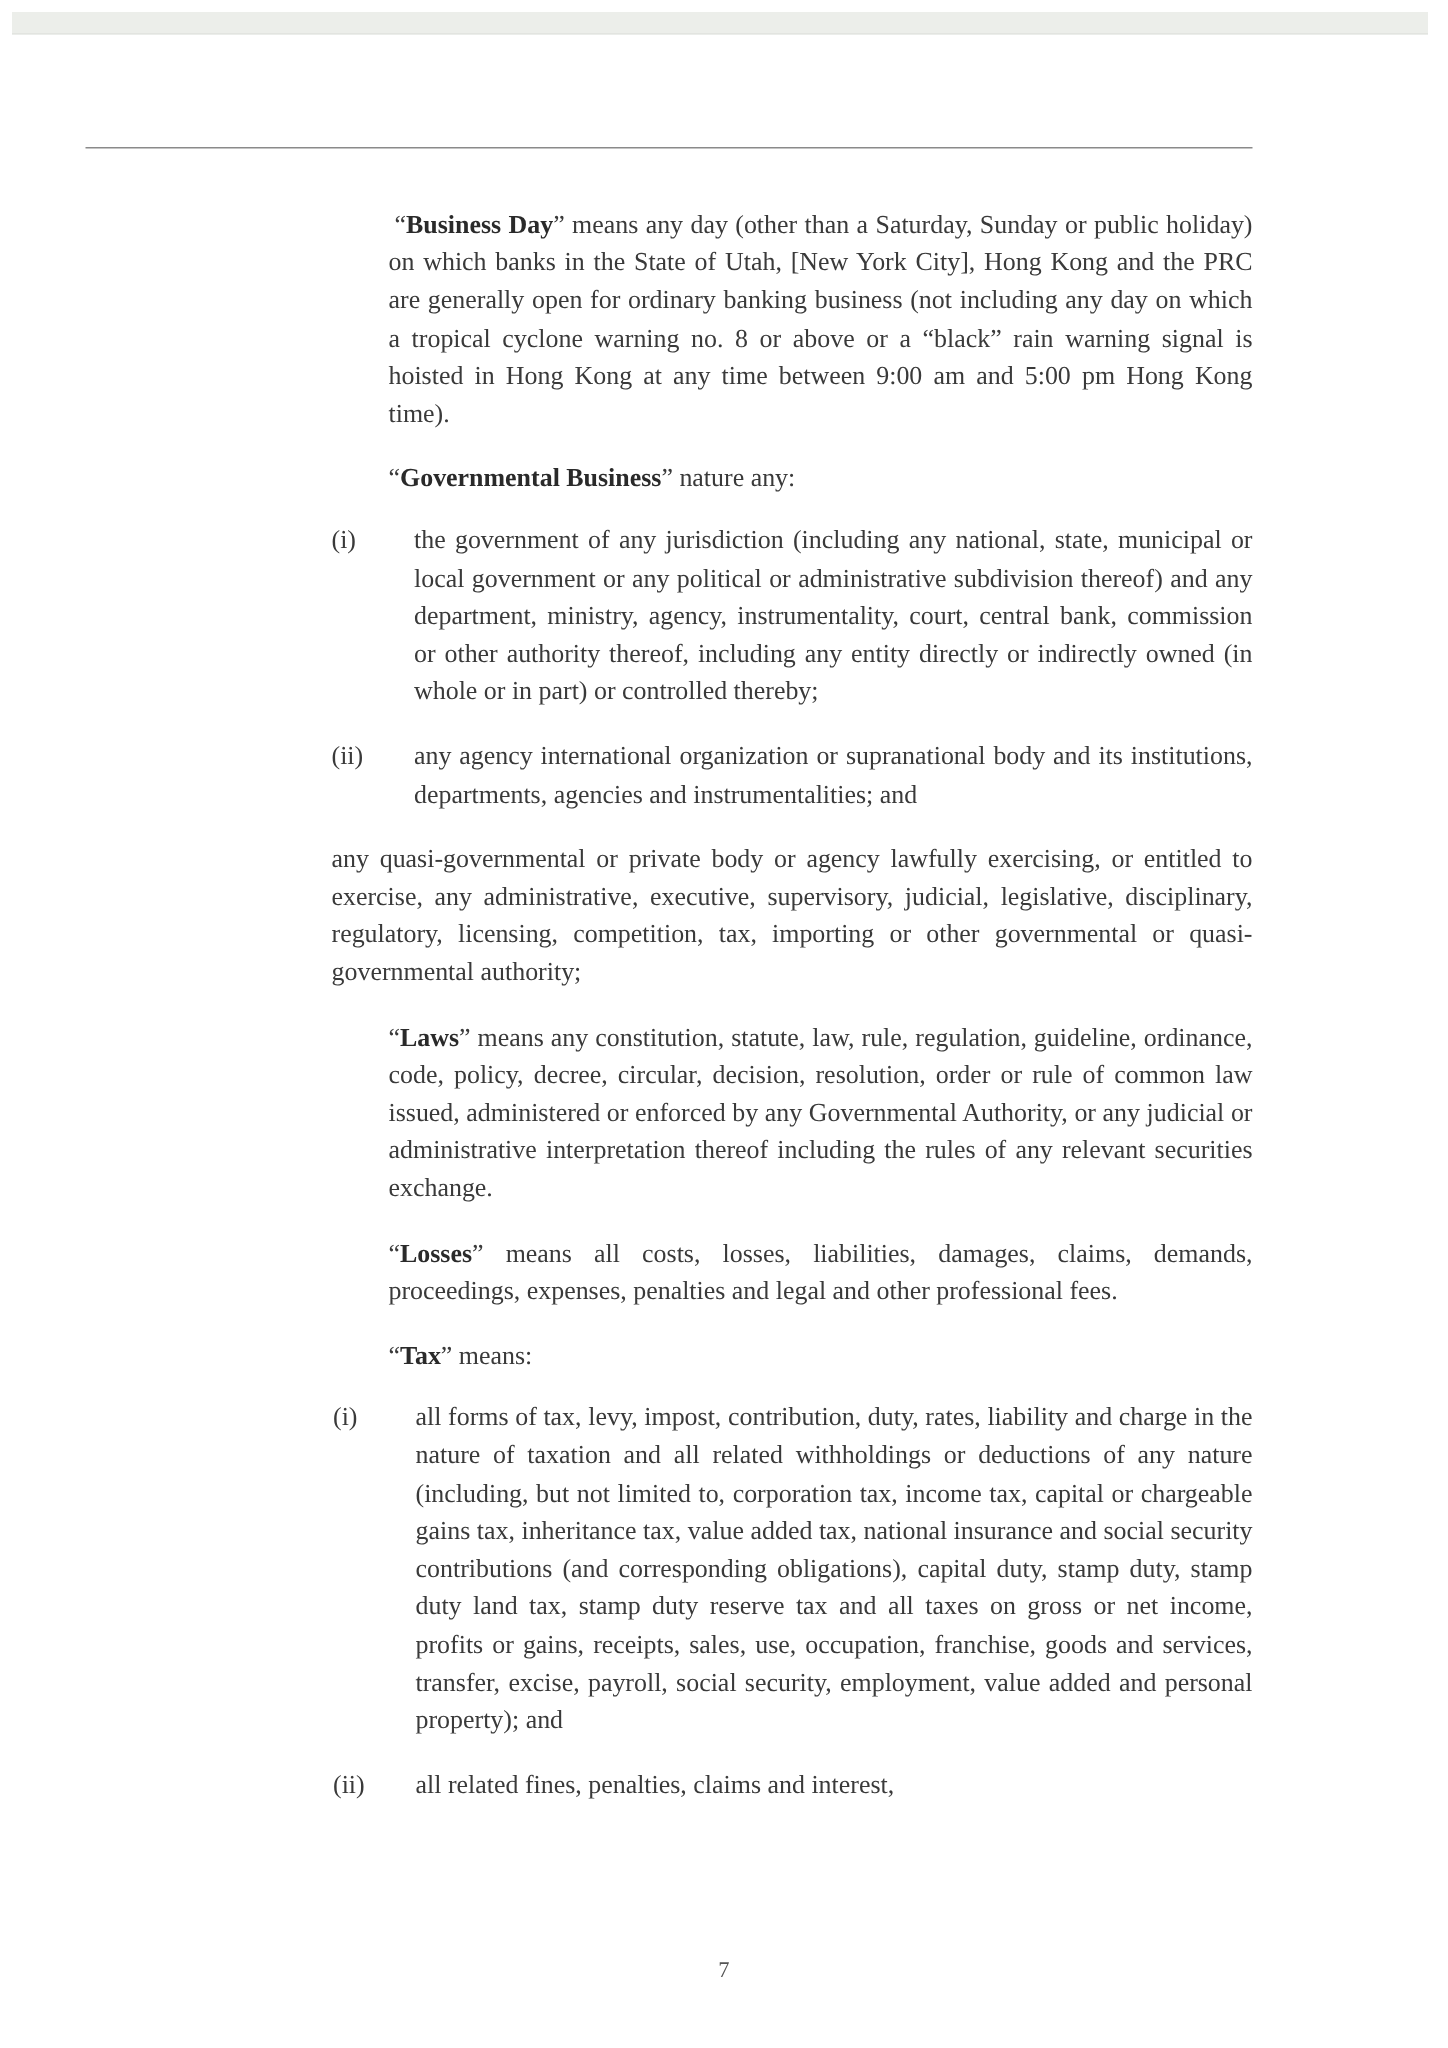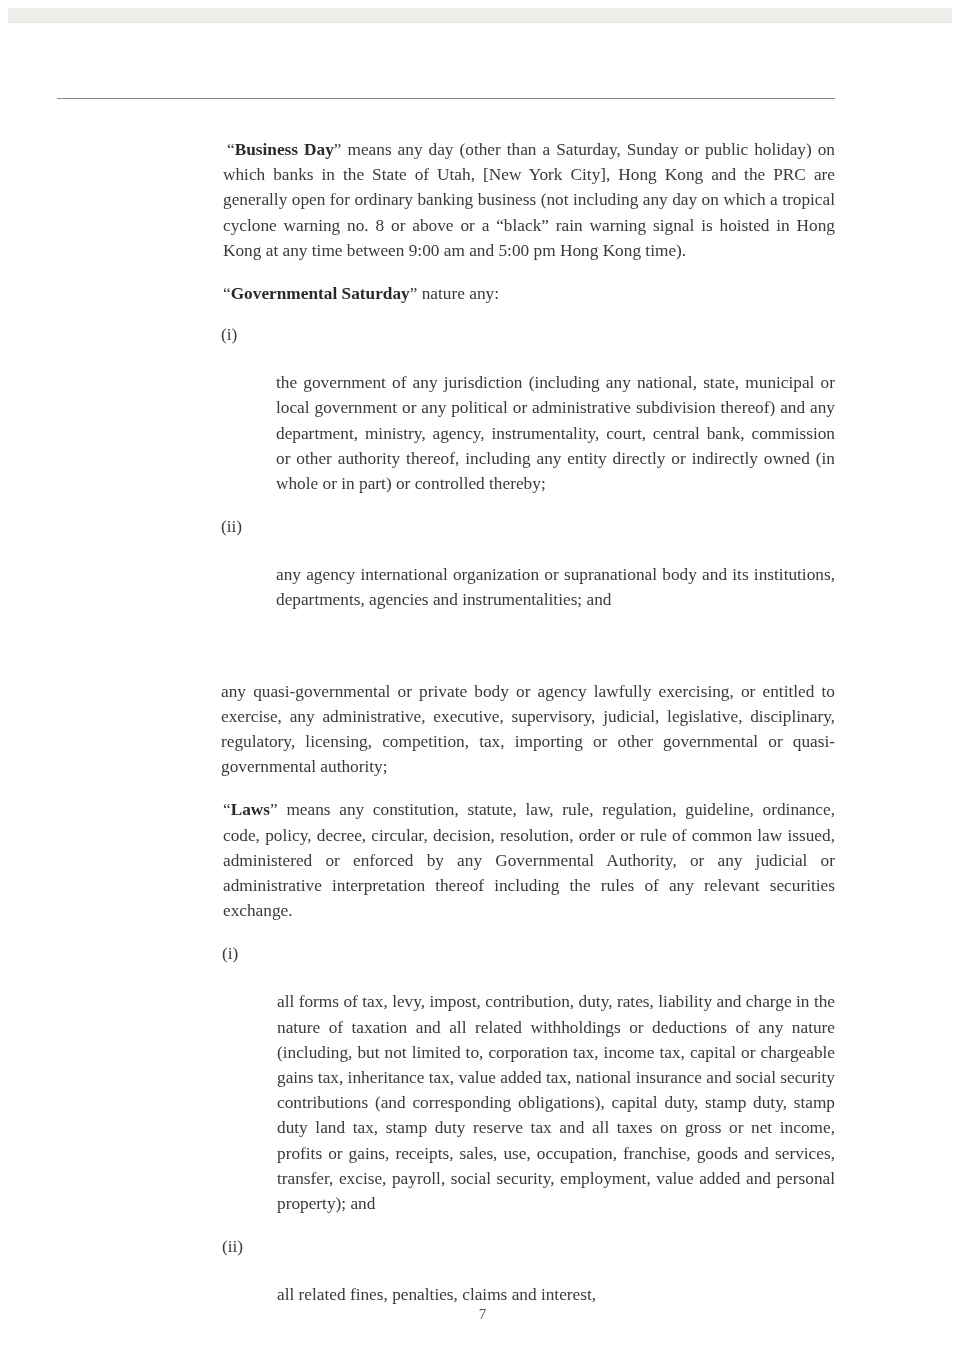--- a/index.html
+++ b/index.html
@@ -39,37 +39,37 @@
     width: 612px;
     font-size: 17.3px;
     line-height: 25.2px;
   }
   .para {
     margin: 0;
     text-align: justify;
   }
   .defn {
     margin-bottom: 18px;
+    margin-left: 36px;
   }
   .term {
     font-weight: bold;
     color: #2a2a2a;
   }
   .item {
     display: flex;
     margin-bottom: 18px;
   }
   .item-label {
     width: 55px;
     flex: 0 0 55px;
   }
   .item-text {
     flex: 1;
     text-align: justify;
-    margin-top: 48px;
   }
   .page-number {
     position: absolute;
     left: 0;
     width: 965px;
     top: 1306px;
     text-align: center;
     font-size: 15px;
     color: #555;
   }
@@ -80,40 +80,46 @@
 <div class="scan-band"></div>
 <div class="header-rule" style="left:57px;width:778px;top:98px;"></div>
 
 <div class="page-content">
 
   <p class="para defn" style="text-indent:4px;">
     <span>“</span><span class="term">Business Day</span><span>”</span><span> means any day (other than a Saturday, Sunday or public holiday) on which banks in the State of Utah, [New York City], Hong Kong and the PRC are generally open for ordinary banking business (not including any day on which a tropical cyclone warning no. 8 or above or a “black” rain warning signal is hoisted in Hong Kong at any time between 9:00 am and 5:00 pm Hong Kong time).</span>
   </p>
 
   <p class="para defn" style="margin-bottom:16px;">
-    <span>“</span><span class="term">Governmental Saturday</span><span>”</span><span> nature any:</span>
+    <span>“</span><span class="term">Governmental Business</span><span>”</span><span> nature any:</span>
   </p>
 
   <div class="item" style="margin-left:-2px;">
     <span class="item-label">(i)</span>
     <span class="item-text">the government of any jurisdiction (including any national, state, municipal or local government or any political or administrative subdivision thereof) and any department, ministry, agency, instrumentality, court, central bank, commission or other authority thereof, including any entity directly or indirectly owned (in whole or in part) or controlled thereby;</span>
   </div>
   <div class="item" style="margin-left:-2px;">
     <span class="item-label">(ii)</span>
     <span class="item-text">any agency international organization or supranational body and its institutions, departments, agencies and instrumentalities; and</span>
   </div>
   <div class="item" style="margin-left:-2px;">
     <span class="item-text">any quasi-governmental or private body or agency lawfully exercising, or entitled to exercise, any administrative, executive, supervisory, judicial, legislative, disciplinary, regulatory, licensing, competition, tax, importing or other governmental or quasi-governmental authority;</span>
   </div>
 
   <p class="para defn">
     <span>“</span><span class="term">Laws</span><span>”</span><span> means any constitution, statute, law, rule, regulation, guideline, ordinance, code, policy, decree, circular, decision, resolution, order or rule of common law issued, administered or enforced by any Governmental Authority, or any judicial or administrative interpretation thereof including the rules of any relevant securities exchange.</span>
   </p>
 
+  <p class="para defn">
+    <span>“</span><span class="term">Losses</span><span>”</span><span> means all costs, losses, liabilities, damages, claims, demands, proceedings, expenses, penalties and legal and other professional fees.</span>
+  </p>
 
+  <p class="para defn" style="margin-bottom:16px;">
+    <span>“</span><span class="term">Tax</span><span>”</span><span> means:</span>
+  </p>
 
   <div class="item" style="margin-left:-1px;">
     <span class="item-label">(i)</span>
     <span class="item-text">all forms of tax, levy, impost, contribution, duty, rates, liability and charge in the nature of taxation and all related withholdings or deductions of any nature (including, but not limited to, corporation tax, income tax, capital or chargeable gains tax, inheritance tax, value added tax, national insurance and social security contributions (and corresponding obligations), capital duty, stamp duty, stamp duty land tax, stamp duty reserve tax and all taxes on gross or net income, profits or gains, receipts, sales, use, occupation, franchise, goods and services, transfer, excise, payroll, social security, employment, value added and personal property); and</span>
   </div>
   <div class="item" style="margin-left:-1px;">
     <span class="item-label">(ii)</span>
     <span class="item-text">all related fines, penalties, claims and interest,</span>
   </div>
 

